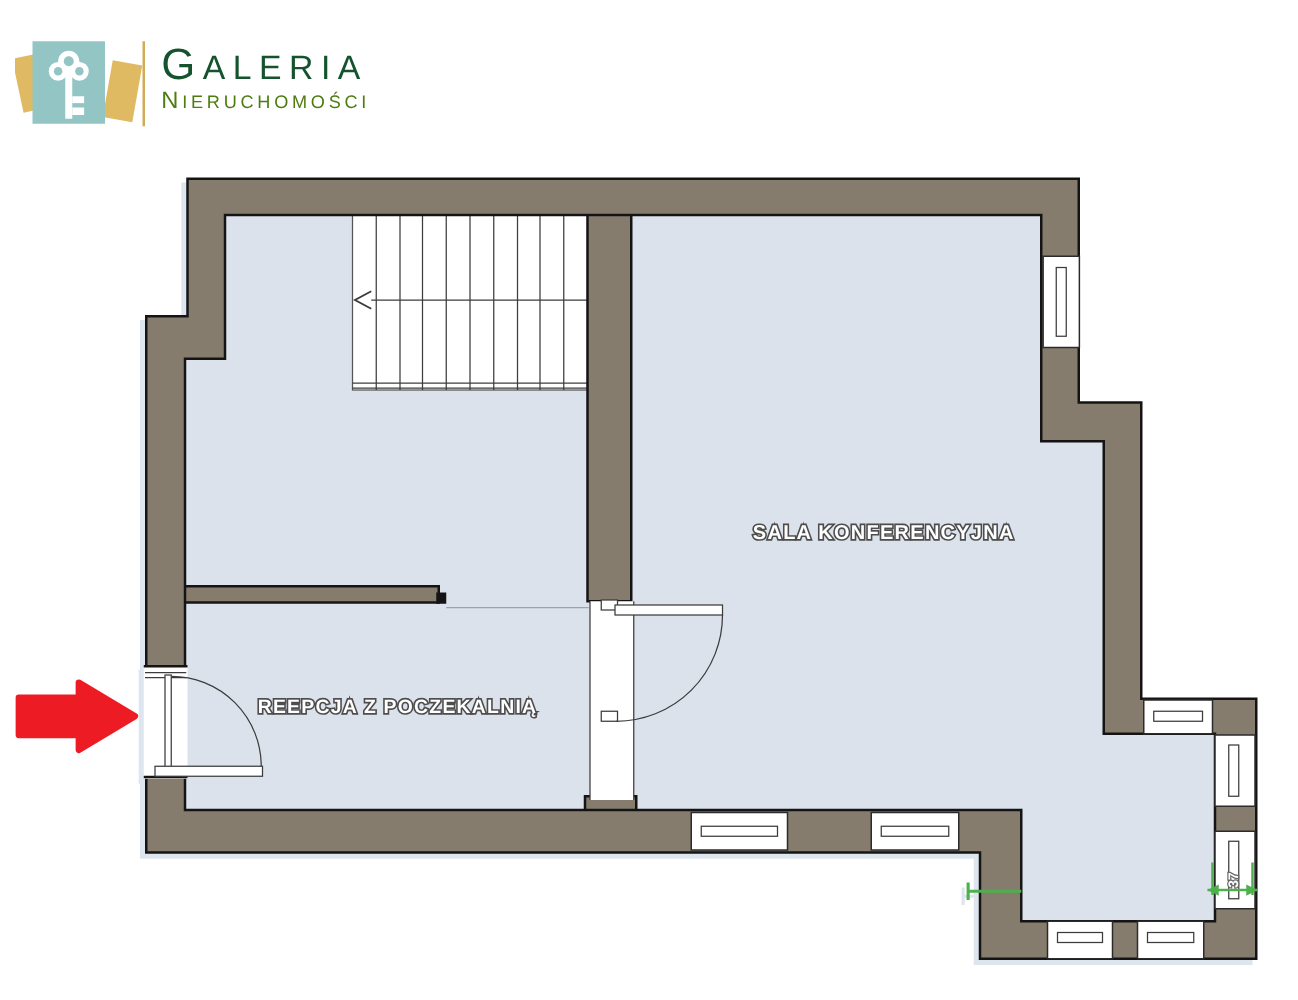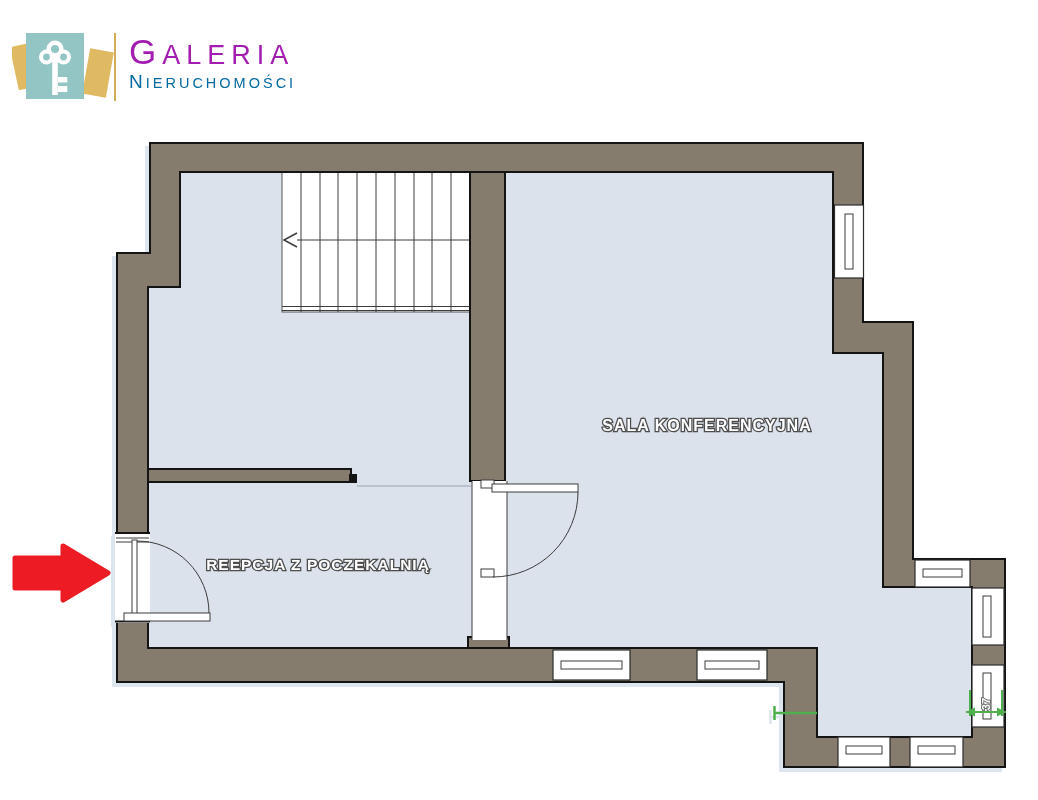--- a/index.html
+++ b/index.html
@@ -5,24 +5,24 @@
   html,body{margin:0;padding:0;background:#ffffff;}
   #stage{position:relative;width:1038px;height:800px;background:#ffffff;overflow:hidden;
          font-family:"Liberation Sans", sans-serif;}
 
   
   .logo{position:absolute;left:12px;top:25px;width:320px;height:90px;}
   .logo-mark{position:absolute;left:0;top:0;width:104px;height:82px;}
   .logo-divider{position:absolute;left:102px;top:8px;width:2px;height:68px;background:#d2ab56;}
   .logo-text{position:absolute;left:117px;top:12px;white-space:nowrap;}
   .logo-title{display:block;font-size:27px;line-height:30px;letter-spacing:6px;
-              color:#a21caf;font-weight:400;}
+              color:#14532d;font-weight:400;}
   .logo-title::first-letter{font-size:35px;}
   .logo-subtitle{display:block;font-size:14.5px;line-height:18px;letter-spacing:3px;
-              color:#0369a1;font-weight:400;margin-top:3px;}
+              color:#4d7c0f;font-weight:400;margin-top:3px;}
   .logo-subtitle::first-letter{font-size:19px;}
 
   
   svg text{font-family:"Liberation Sans", sans-serif;}
   .building{filter:drop-shadow(-4px 4px 0px #dde6ee);}
   .room-label{font-weight:bold;fill:#ffffff;stroke:#4d4d4d;stroke-width:2.6px;
               paint-order:stroke;letter-spacing:1px;}
   .dim-label{font-weight:bold;fill:#ffffff;stroke:#6a6a6a;stroke-width:2px;
              paint-order:stroke;}
   .thin{stroke:#3c3c3c;stroke-width:1;fill:none;}

